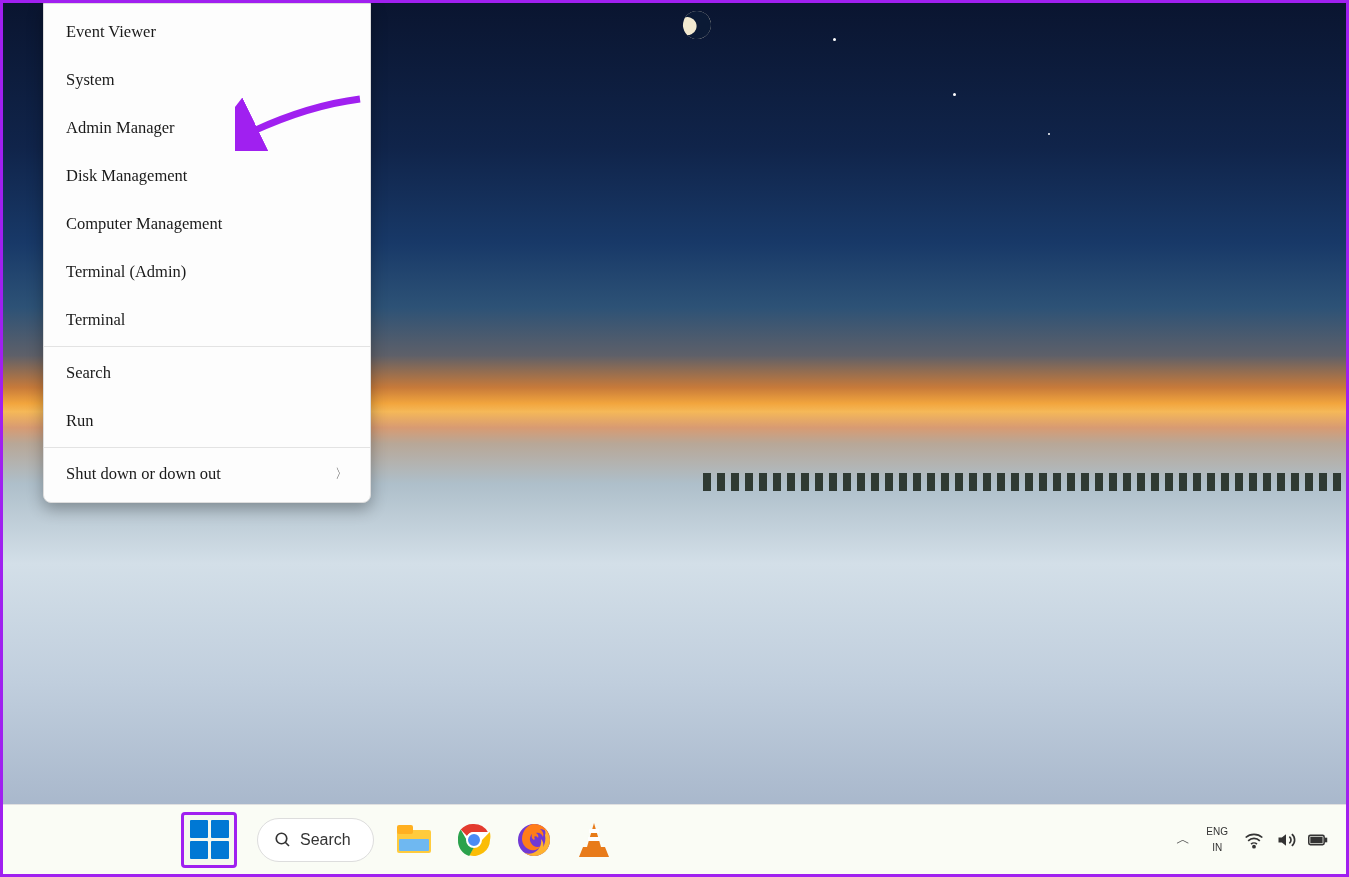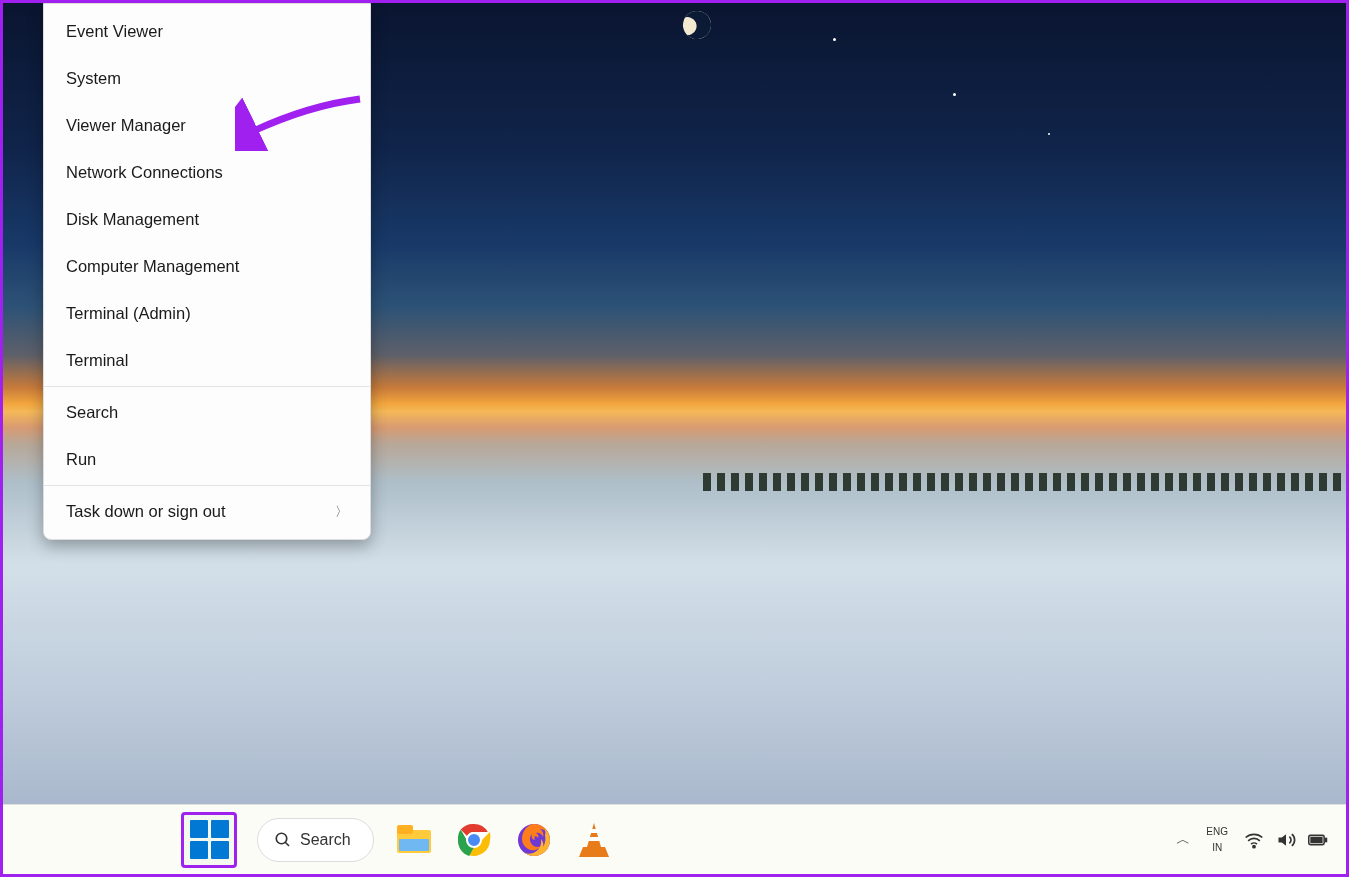--- a/index.html
+++ b/index.html
@@ -53,20 +53,21 @@
   position: absolute;
   top: 0; left: 40px;
   width: 328px;
   background: #fdfdfd;
   border: 1px solid #ddd;
   border-radius: 0 0 8px 8px;
   box-shadow: 0 6px 16px rgba(0,0,0,.3);
   padding: 4px 0;
   font-size: 16.5px;
   color: #1a1a1a;
+  font-family: Liberation Serif, serif;
 }
 .menu-item {
   padding: 14px 22px;
   cursor: default;
   display: flex;
   align-items: center;
   justify-content: space-between;
 }
 .menu-sep { height: 1px; background: #e3e3e3; margin: 2px 0; }
 .chevron { color: #555; font-size: 13px; }
@@ -146,24 +147,21 @@
   <div class="tree-row"></div>
 
   <div class="context-menu">
     <div class="menu-item">
         <span>Event Viewer</span>
       </div>
     <div class="menu-item">
         <span>System</span>
       </div>
     <div class="menu-item">
-        <span>Viewer Manager</span>
-      </div>
-    <div class="menu-item">
-        <span>Network Connections</span>
+        <span>Admin Manager</span>
       </div>
     <div class="menu-item">
         <span>Disk Management</span>
       </div>
     <div class="menu-item">
         <span>Computer Management</span>
       </div>
     <div class="menu-item">
         <span>Terminal (Admin)</span>
       </div>
@@ -172,21 +170,21 @@
       </div>
     <div class="menu-sep"></div>
     <div class="menu-item">
         <span>Search</span>
       </div>
     <div class="menu-item">
         <span>Run</span>
       </div>
     <div class="menu-sep"></div>
     <div class="menu-item">
-      <span>Task down or sign out</span>
+      <span>Shut down or down out</span>
       <span class="chevron">〉</span>
     </div>
   </div>
 
   <svg class="arrow-annot" viewBox="0 0 130 60">
     <defs>
         <marker id="ah" markerWidth="12" markerHeight="12" refX="2" refY="5" orient="auto">
       <path d="M0,0 L10,5 L0,10 Z" fill="#a020f0"></path>
         </marker>
       </defs>

